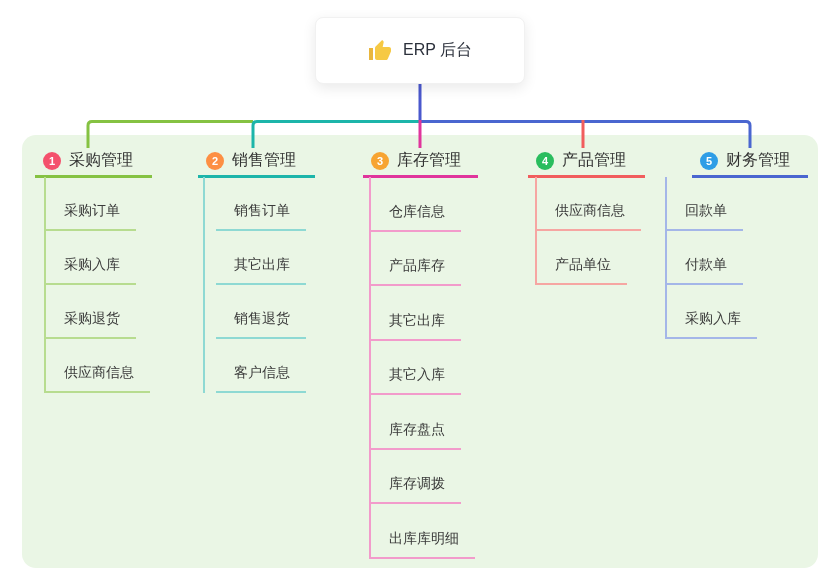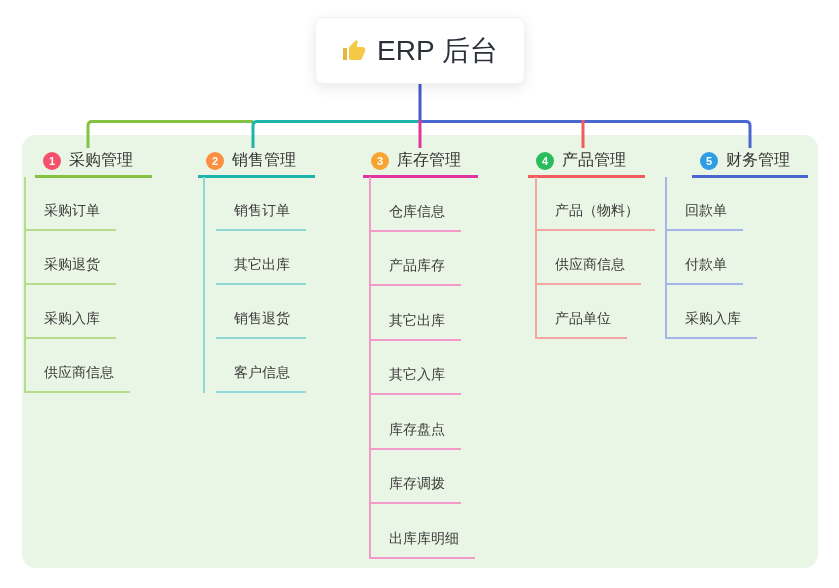--- a/index.html
+++ b/index.html
@@ -19,42 +19,42 @@
   .s2{stroke:var(--line2,#1db5aa);}
   .s3{stroke:var(--line3,#e0359c);}
   .s4{stroke:var(--line4,#f15d5d);}
   .s5{stroke:var(--line5,#4a66d0);}
 
   
   .root-card{position:absolute;left:315px;top:17px;width:210px;height:67px;
              background:#fff;border:1px solid #f1f1f1;border-radius:8px;
              box-shadow:0 4px 14px rgba(0,0,0,.09);
              display:flex;align-items:center;justify-content:center;gap:11px;
-             font-size:28px;color:#2b303b;box-sizing:border-box;}
+             font-size:16px;color:#2b303b;box-sizing:border-box;}
   .thumb{display:flex;align-items:center;}
 
   
   .branch-header{position:absolute;top:146px;height:29px;box-sizing:content-box;
                  display:flex;align-items:center;gap:8px;padding-left:8px;
                  font-size:16px;font-weight:500;color:#333;}
   .branch-header.b1{left:35px;width:109px;border-bottom:3px solid var(--line1,#85c242);}
   .branch-header.b2{left:198px;width:109px;border-bottom:3px solid var(--line2,#1db5aa);}
   .branch-header.b3{left:363px;width:107px;border-bottom:3px solid var(--line3,#e0359c);}
   .branch-header.b4{left:528px;width:109px;border-bottom:3px solid var(--line4,#f15d5d);}
   .branch-header.b5{left:692px;width:108px;border-bottom:3px solid var(--line5,#4a66d0);}
 
   .badge{width:18px;height:18px;border-radius:50%;flex:0 0 18px;
          color:#fff;font-size:11px;font-weight:bold;line-height:18px;text-align:center;}
   .bg1{background:var(--badge1,#f4516c);} .bg2{background:var(--badge2,#fd8f43);}
   .bg3{background:var(--badge3,#f7a432);} .bg4{background:var(--badge4,#2abd5e);}
   .bg5{background:var(--badge5,#2e9de6);}
 
   
   .children{position:absolute;top:177px;}
-  .children.c1{left:24px;border-left:2px solid var(--lite1,#b7dc8f);}
+  .children.c1{left:44px;border-left:2px solid var(--lite1,#b7dc8f);}
   .children.c2{left:203px;border-left:2px solid var(--lite2,#8ed9d3);padding-left:11px;}
   .children.c3{left:369px;border-left:2px solid var(--lite3,#f29bcb);}
   .children.c4{left:535px;border-left:2px solid var(--lite4,#f6a6a2);}
   .children.c5{left:665px;border-left:2px solid var(--lite5,#a4b6e8);}
 
   .child{box-sizing:border-box;height:54px;width:max-content;
          display:flex;align-items:flex-end;
          padding:0 16px 9px 18px;font-size:14px;color:#3a3a3a;}
   .c1 .child{border-bottom:2px solid var(--lite1,#b7dc8f);}
   .c2 .child{border-bottom:2px solid var(--lite2,#8ed9d3);}
@@ -87,22 +87,22 @@
     </span>
     <span class="root-title">ERP 后台</span>
   </div>
 
   <div class="branch-header b1">
     <span class="badge bg1">1</span>
     <span class="branch-title">采购管理</span>
   </div>
   <div class="children c1">
     <div class="child">采购订单</div>
+    <div class="child">采购入库</div>
     <div class="child">采购退货</div>
-    <div class="child">采购入库</div>
     <div class="child">供应商信息</div>
   </div>
 
   <div class="branch-header b2">
     <span class="badge bg2">2</span>
     <span class="branch-title">销售管理</span>
   </div>
   <div class="children c2">
     <div class="child">销售订单</div>
     <div class="child">其它出库</div>
@@ -122,21 +122,20 @@
     <div class="child">库存盘点</div>
     <div class="child">库存调拨</div>
     <div class="child">出库库明细</div>
   </div>
 
   <div class="branch-header b4">
     <span class="badge bg4">4</span>
     <span class="branch-title">产品管理</span>
   </div>
   <div class="children c4">
-    <div class="child">产品（物料）</div>
     <div class="child">供应商信息</div>
     <div class="child">产品单位</div>
   </div>
 
   <div class="branch-header b5">
     <span class="badge bg5">5</span>
     <span class="branch-title">财务管理</span>
   </div>
   <div class="children c5">
     <div class="child">回款单</div>

